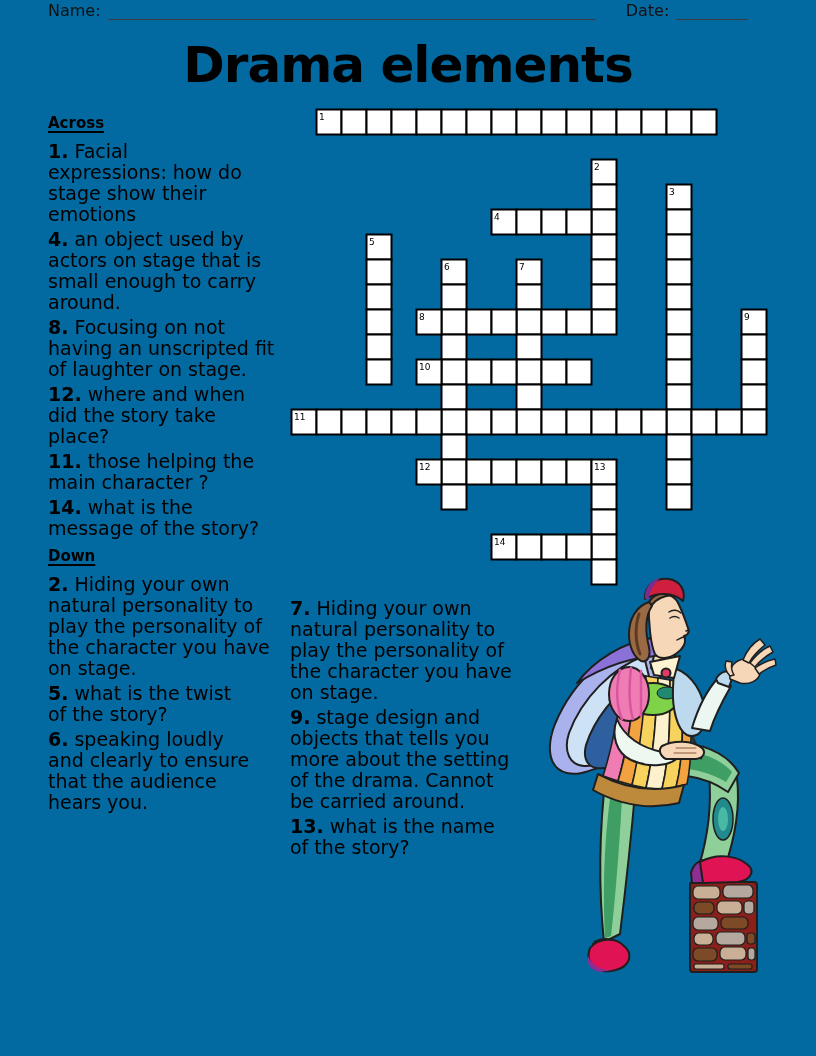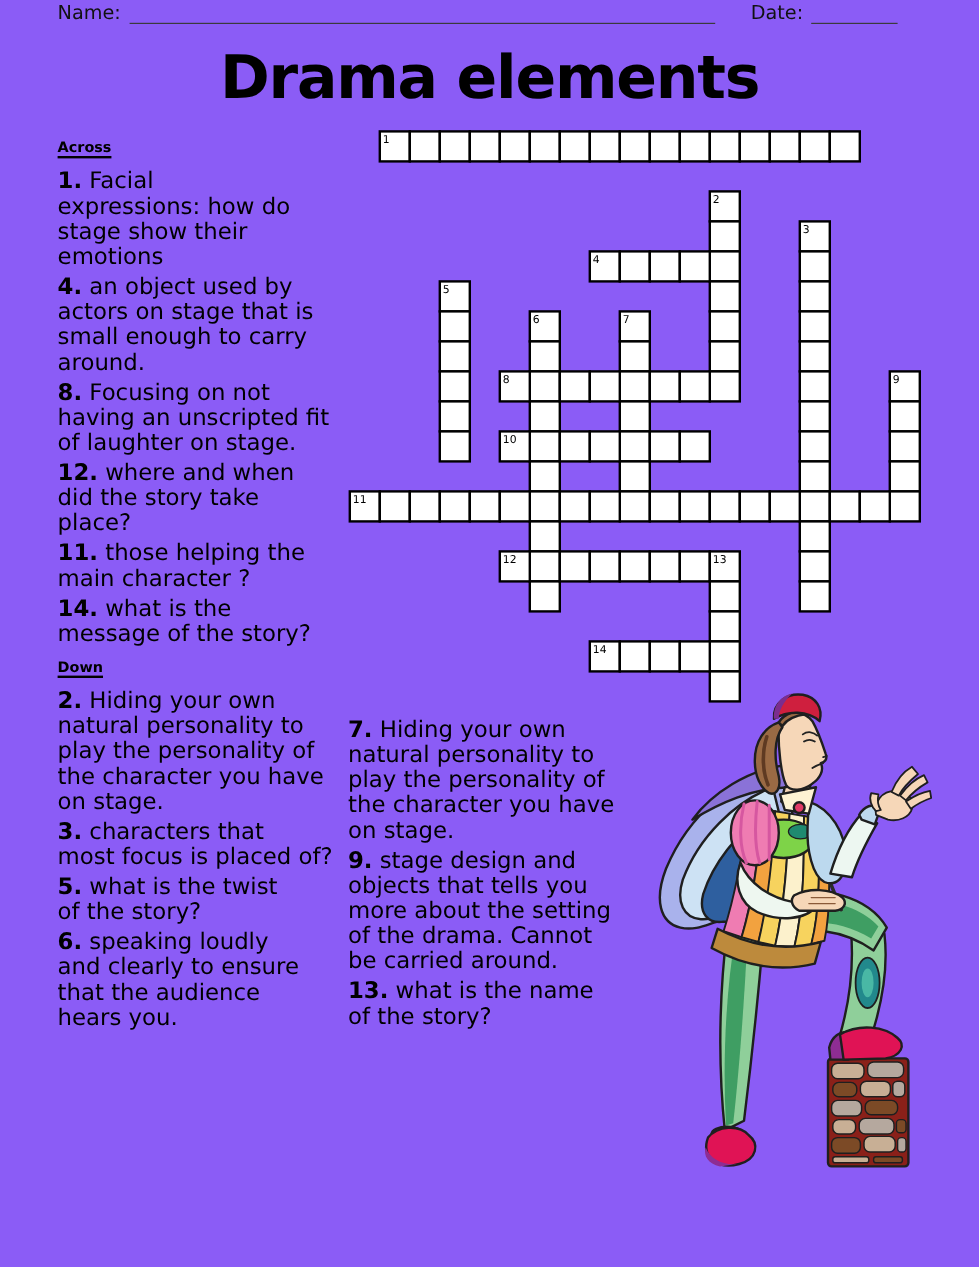--- a/index.html
+++ b/index.html
@@ -1,21 +1,21 @@
 <!DOCTYPE html>
 <html style="--cap-red: #cf1f3e; --cap-purple: #7b2d8e; --hair-brown: #9a6a44; --hair-dark: #5f3a22; --skin: #f6d7b8; --cape-purple: #8a72d8; --cape-periwinkle: #a9b2ec; --cape-lightblue: #cde2f4; --cape-blue: #2e5f9f; --sleeve-pink: #ef7cb2; --sleeve-pink-dark: #d657a0; --stripe-orange: #f2a23f; --stripe-yellow: #f7d35e; --stripe-cream: #fcf1cc; --hem-gold: #bd8a3c; --bundle-green: #7ed348; --bundle-teal: #1f8a70; --undersleeve: #eef7f0; --arm-blue: #bcd9ee; --legs-green: #8fcf9a; --legs-dark: #3f9e63; --knee-teal: #22898c; --shoe-red: #e01355; --shoe-purple: #8e2d93; --brick-mortar: #8a2019; --brick-tan: #c8af95; --brick-brown: #7c4a26; --brick-gray: #b5a89e; --collar-cream: #fdf2d2; --brooch-red: #e23a67; --outline: #1f1f1f; --line-color: #000000; --cell-fill: #ffffff;"><head>
 <meta charset="utf-8">
 <style>
   * { box-sizing: border-box; margin: 0; padding: 0; }
   html,body { background:#888; }
   .page {
     position: relative;
     width: 816px; height: 1056px;
     margin: 0 auto;
-    background: #8b5cf6;
+    background: #0369a1;
     font-family: "DejaVu Sans", "Liberation Sans", sans-serif;
     color: #000;
     overflow: hidden;
   }
   .topbar {
     position: absolute; left: 48px; top: 2px; width: 700px;
     display: flex; align-items: flex-end;
     font-size: 16px; line-height: 18px; color:#111;
   }
   .blank-rule { border-bottom: 1.6px solid #3b3b3b; height: 15px; }
@@ -23,21 +23,21 @@
   .rule-date { width: 72px; margin-left: 7px; }
   .page-title {
     position: absolute; left: 0; top: 36px; width: 100%;
     text-align: center;
     font-size: 50px; letter-spacing: -1px; font-weight: 700; color:#000;
   }
   .clue-col { position: absolute; font-size: 19px; line-height: 21px; }
   .clues-left { left: 48px; top: 111px; width: 240px; }
   .clues-mid  { left: 290px; top: 598px; width: 256px; }
   .clue-heading {
-    font-weight: 700; font-size: 12px; line-height: 24px;
+    font-weight: 700; font-size: 15px; line-height: 24px;
     text-decoration: underline; text-decoration-thickness: 2px; text-underline-offset: 3px;
     margin-bottom: 6px;
   }
   .clue-heading.down-heading { margin-top: 5px; }
   .clue { white-space: pre-line; margin-bottom: 4px; }
   .clue-num { font-weight: 700; margin-right: 6px; }
   .grid-wrap { position: absolute; left: 290px; top: 108px; }
   .gcell { fill: var(--cell-fill, #ffffff); stroke: var(--line-color, #000); stroke-width: 2; }
   .gnum  { font-size: 9px; fill: #000; font-family: "DejaVu Sans", sans-serif; }
   .figure-wrap { position: absolute; left: 540px; top: 576px; width: 276px; height: 400px; }
@@ -78,22 +78,20 @@
         <div class="clue"><span class="clue-num">14.</span><span class="clue-text">what is the
 message of the story?</span></div>
       </div>
     <div class="clue-heading down-heading">Down</div>
     <div>
         <div class="clue"><span class="clue-num">2.</span><span class="clue-text">Hiding your own
 natural personality to
 play the personality of
 the character you have
 on stage.</span></div>
-        <div class="clue"><span class="clue-num">3.</span><span class="clue-text">characters that
-most focus is placed of?</span></div>
         <div class="clue"><span class="clue-num">5.</span><span class="clue-text">what is the twist
 of the story?</span></div>
         <div class="clue"><span class="clue-num">6.</span><span class="clue-text">speaking loudly
 and clearly to ensure
 that the audience
 hears you.</span></div>
       </div>
   </div>
 
   <div class="clue-col clues-mid">

